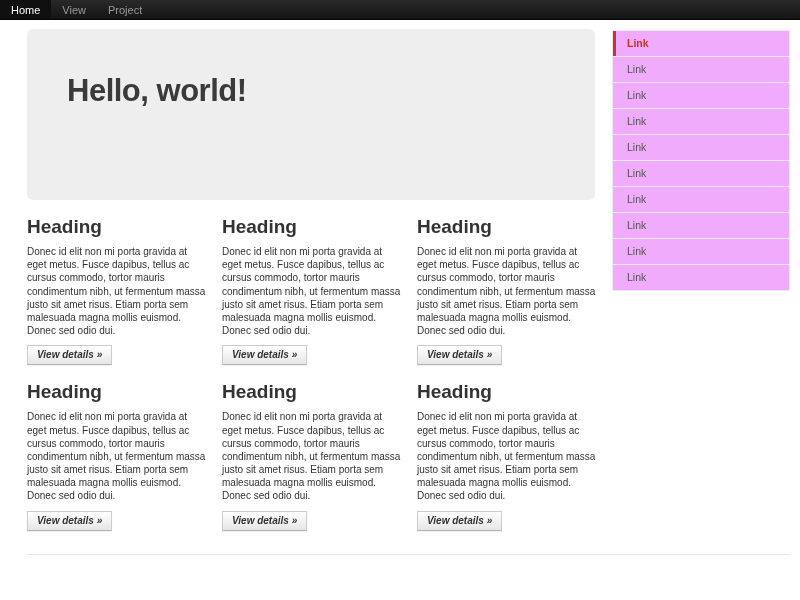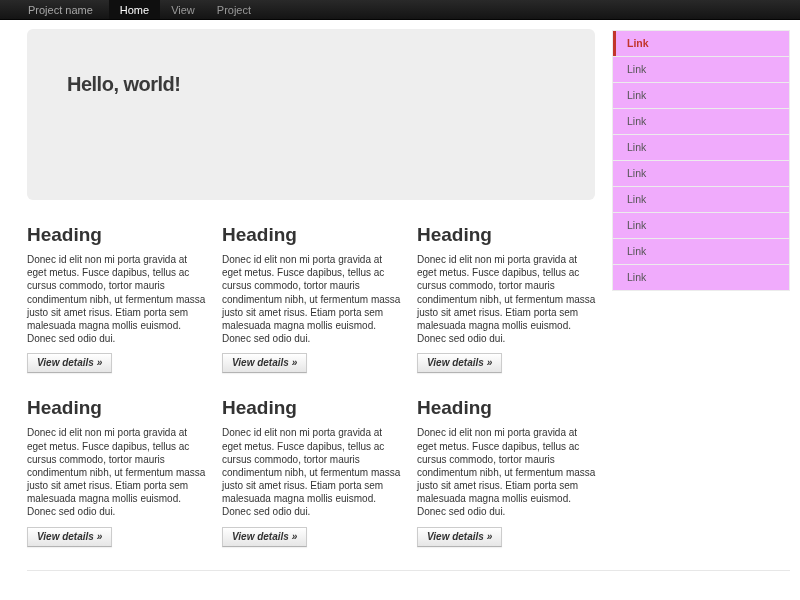--- a/index.html
+++ b/index.html
@@ -28,30 +28,30 @@
   .content-col { width: 585px; }
   .sidebar-col { width: 178px; }
 
   
   .jumbotron {
     width: 568px; height: 171px;
     background: #eeeeee; border-radius: 6px;
     padding: 44px 40px 0 40px;
   }
   .jumbotron h1 {
-    margin: 0; font-size: 20px; font-weight: bold;
+    margin: 0; font-size: 31px; font-weight: bold;
     color: #3a3a3a; letter-spacing: -0.5px;
   }
   .jumbotron p {
     margin: 11px 0 0; font-size: 12.5px; line-height: 1.5;
     max-width: 452px; color: #333;
   }
 
   
-  .row { display: flex; margin-top: 18px; align-items: center; }
+  .row { display: flex; margin-top: 10px; align-items: center; }
   .card { width: 180px; margin-right: 15px; }
   .card h2 { margin: 6px 0 7px; font-size: 19px; font-weight: bold; color: #333; }
   .card p { margin: 0; font-size: 10px; line-height: 1.32; color: #333; }
   .btn {
     display: inline-block; margin-top: 8px;
     padding: 3px 9px 4px; font-size: 10px; font-weight: bold;
     color: #333; text-decoration: none;
     background: linear-gradient(#ffffff, #e6e6e6);
     border: 1px solid #cccccc; border-bottom-color: #b3b3b3;
     border-radius: 0;
@@ -81,21 +81,20 @@
     margin: 23px 10px 0 27px; border: none;
     border-top: 1px solid #e7e7e7;
   }
 </style>
 </head>
 <body>
 
 <div class="page">
 
   <nav class="navbar">
-    <a href="#" class="brand">Project name</a>
     <a href="#" class="nav-item active">Home</a>
     <a href="#" class="nav-item">View</a>
     <a href="#" class="nav-item">Project</a>
   </nav>
 
   <div class="container">
 
     <div class="content-col">
 
       <div class="jumbotron">

